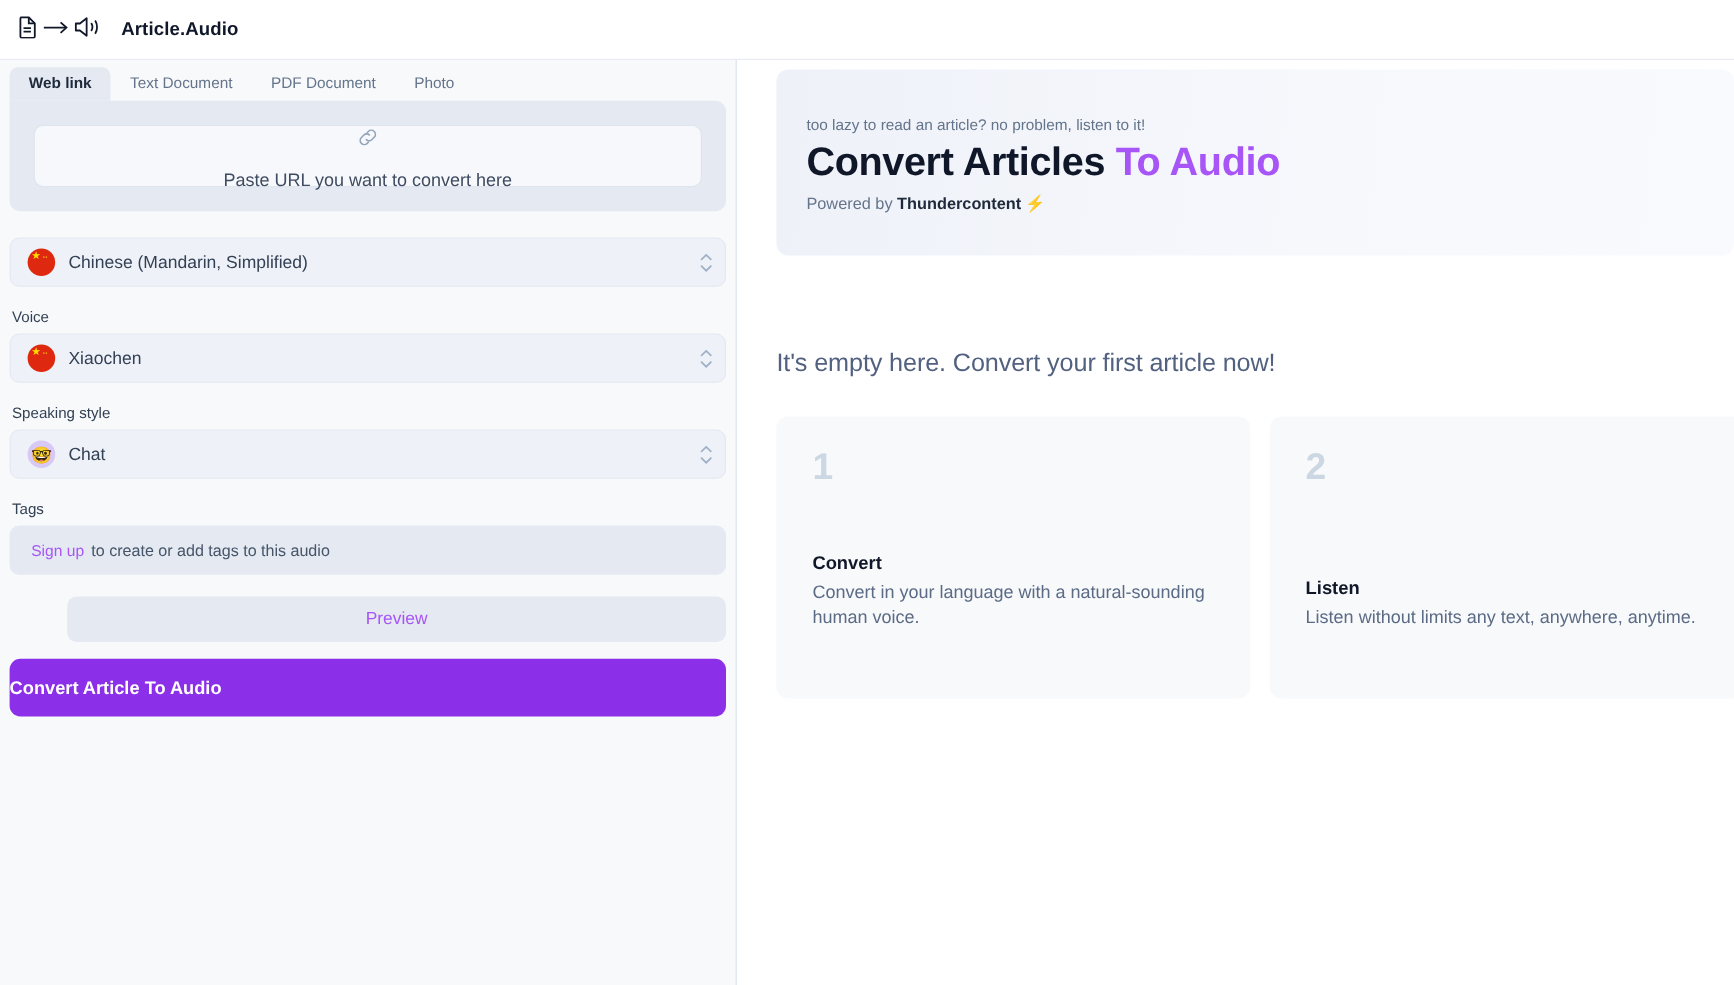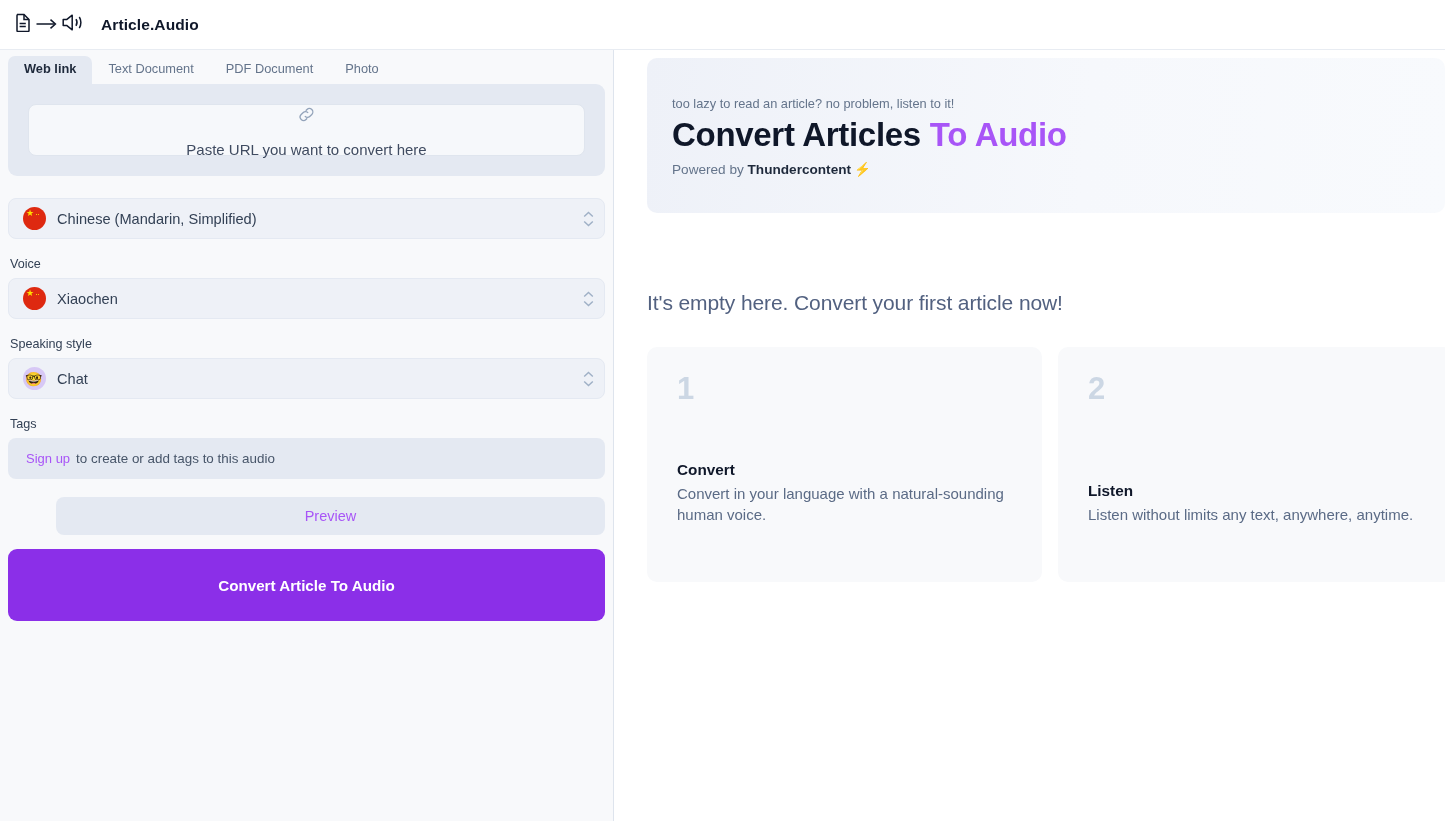--- a/index.html
+++ b/index.html
@@ -201,24 +201,24 @@
   }
   #preview-btn span {
     color: #a855f7;
     font-size: 14.5px;
   }
 
   
   #convert-btn {
     background: #8b2fe8;
     border-radius: 9px;
-    height: 72px;
-    display: flex;
-    align-items: center;
-    justify-content: center;
+    height: 48px;
+    display: flex;
+    align-items: center;
+    justify-content: flex-start;
     cursor: pointer;
     border: none;
     width: 100%;
   }
   #convert-btn span {
     color: #ffffff;
     font-size: 15.2px;
     font-weight: bold;
   }
 

